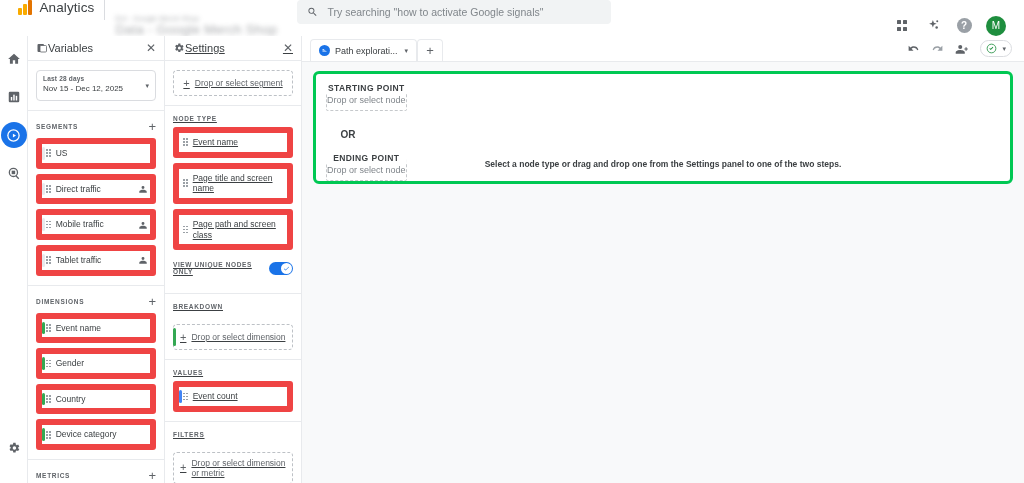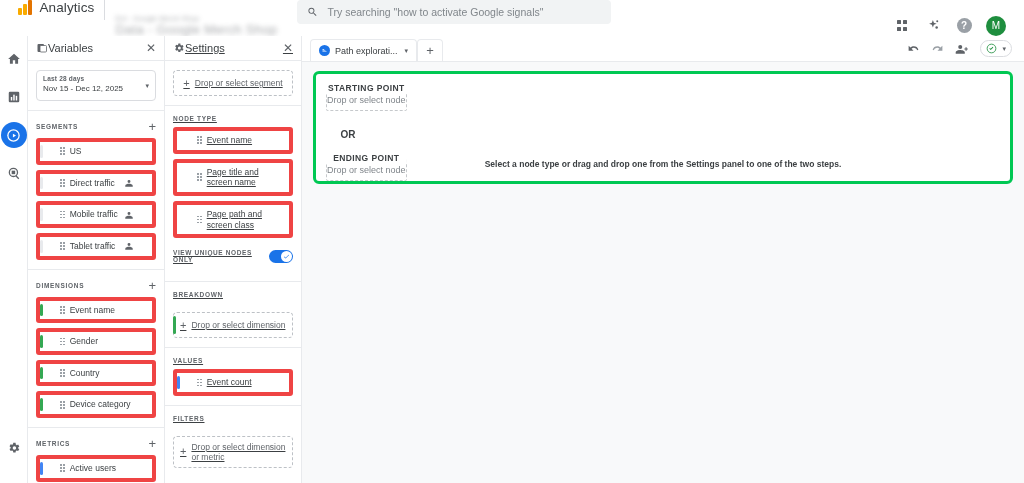--- a/index.html
+++ b/index.html
@@ -92,22 +92,22 @@
 
   .section-div { border-top: 1px solid #e8eaed; margin-top: 9px; }
   .sec-head {
     display: flex; align-items: center; padding: 9px 8px 5px;
   }
   .sec-title { font-size: 6.5px; font-weight: bold; letter-spacing: .7px; color: #5f6368; flex: 1; filter: blur(.4px); }
   .sec-add { font-size: 13px; color: #5f6368; cursor: pointer; line-height: 1; }
 
   .chip {
     display: flex; align-items: center; gap: 5px;
-    margin: 0 8px 5px; padding: 4px 18px; min-height: 19px;
-    border: 4px solid #ef4444; border-radius: 3px; background: #fff;
+    margin: 0 8px 5px; padding: 4px 2px; min-height: 19px;
+    border: 6px solid #ef4444; border-radius: 3px; background: #fff;
     font-size: 8.5px; color: #3c4043; cursor: pointer; position: relative;
   }
   .chip .accent { position: absolute; left: 0; top: 3px; bottom: 3px; width: 2.5px; border-radius: 2px; }
   .chip.seg .accent { background: #e8eaed; }
   .chip.dim .accent { background: #34a853; }
   .chip.met .accent { background: #4285f4; }
   .chip.val .accent { background: #4285f4; }
   .chip .label { flex: 1; line-height: 1.25; }
   .chip.placeholder { color: #9aa0a6; }
   .chip.placeholder .accent { background: #ceead6; }

